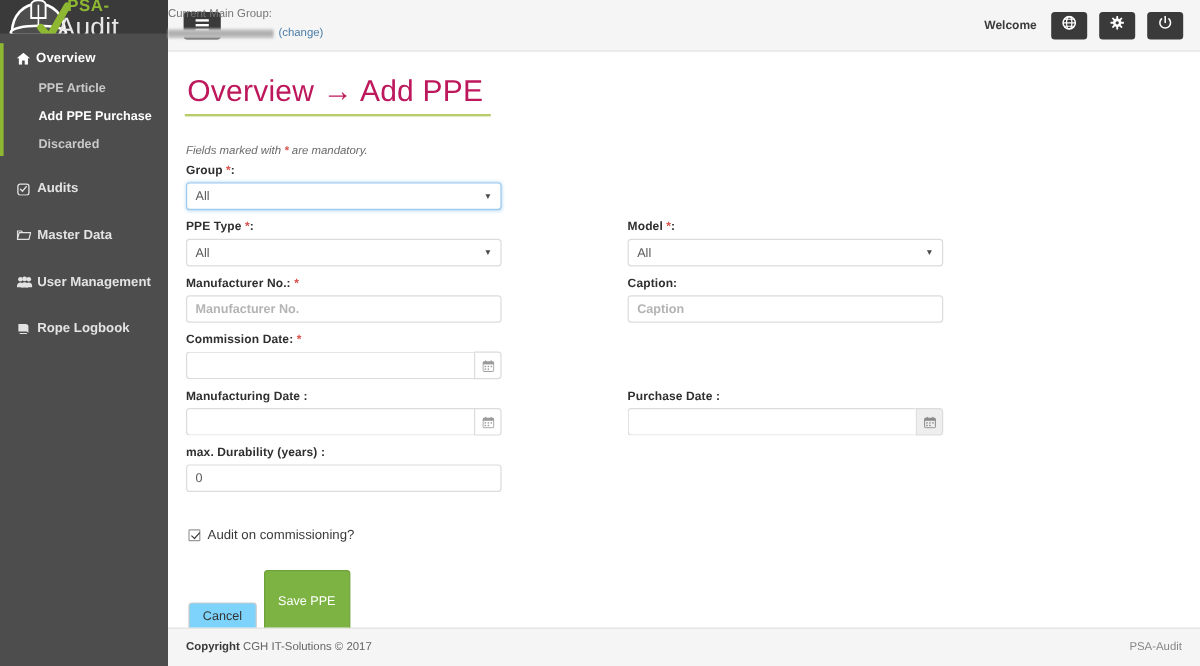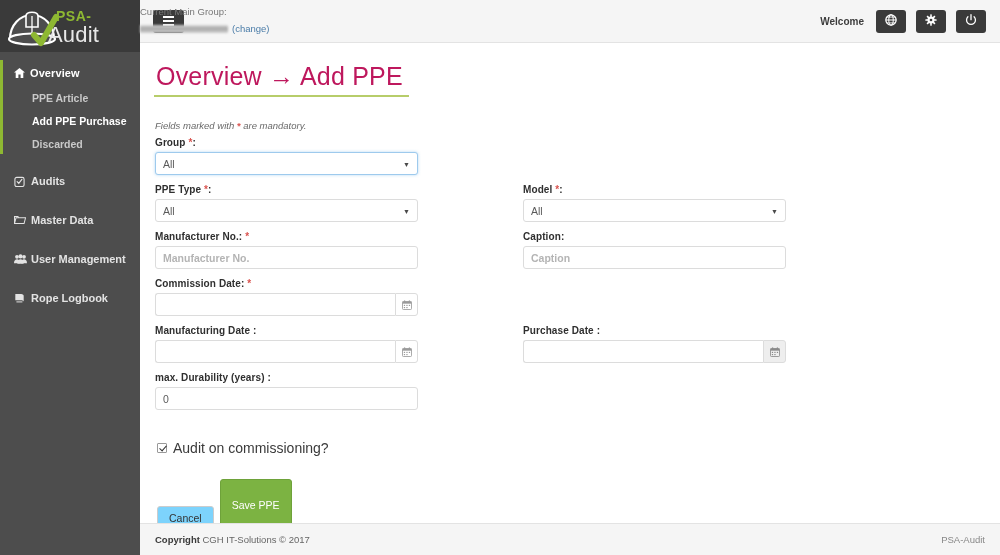--- a/index.html
+++ b/index.html
@@ -15,21 +15,21 @@
 
   
   .sidebar {
     width: 140px;
     min-width: 140px;
     height: 555px;
     background: #4d4d4d;
     position: relative;
   }
   .logo-wrap {
-    height: 52px;
+    height: 28px;
     background: #3a3a3a;
     display: flex;
     align-items: center;
     padding-left: 4px;
     overflow: hidden;
     position: relative;
   }
   .logo-svg { display:block; }
 
   .nav-section { position: relative; }
@@ -303,21 +303,21 @@
   }
   .cbx.checked::after {
     content: "";
     position: absolute;
     left: 2.5px; top: 0px;
     width: 3px; height: 6px;
     border: solid #333333;
     border-width: 0 1.5px 1.5px 0;
     transform: rotate(42deg);
   }
-  .cbx-label { font-size: 14px; color: #3a3a3a; }
+  .cbx-label { font-size: 11px; color: #3a3a3a; }
 
   .btnrow {
     display: flex;
     gap: 6px;
     margin-top: 23px;
     margin-left: 2px;
   }
   .btn {
     font-size: 10.5px;
     padding: 5px 11px;

